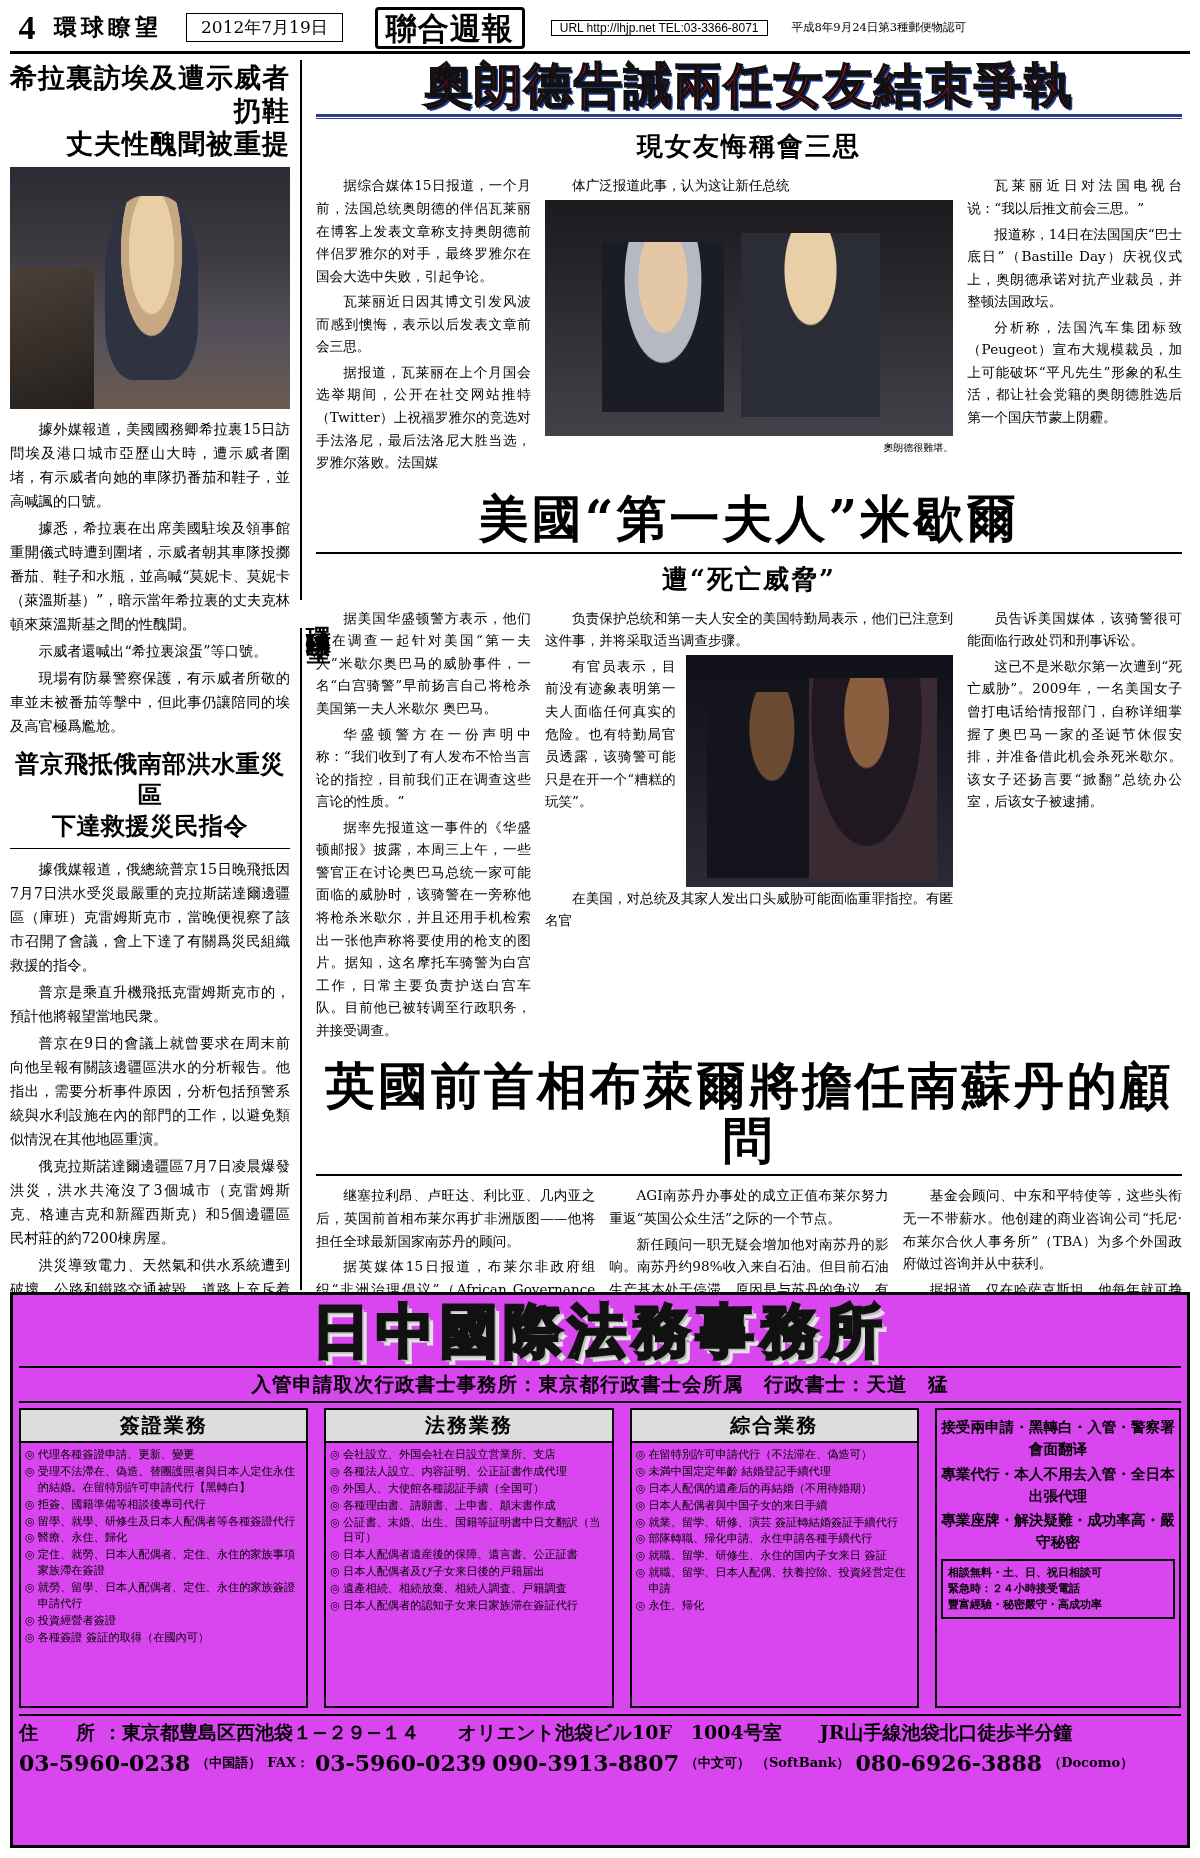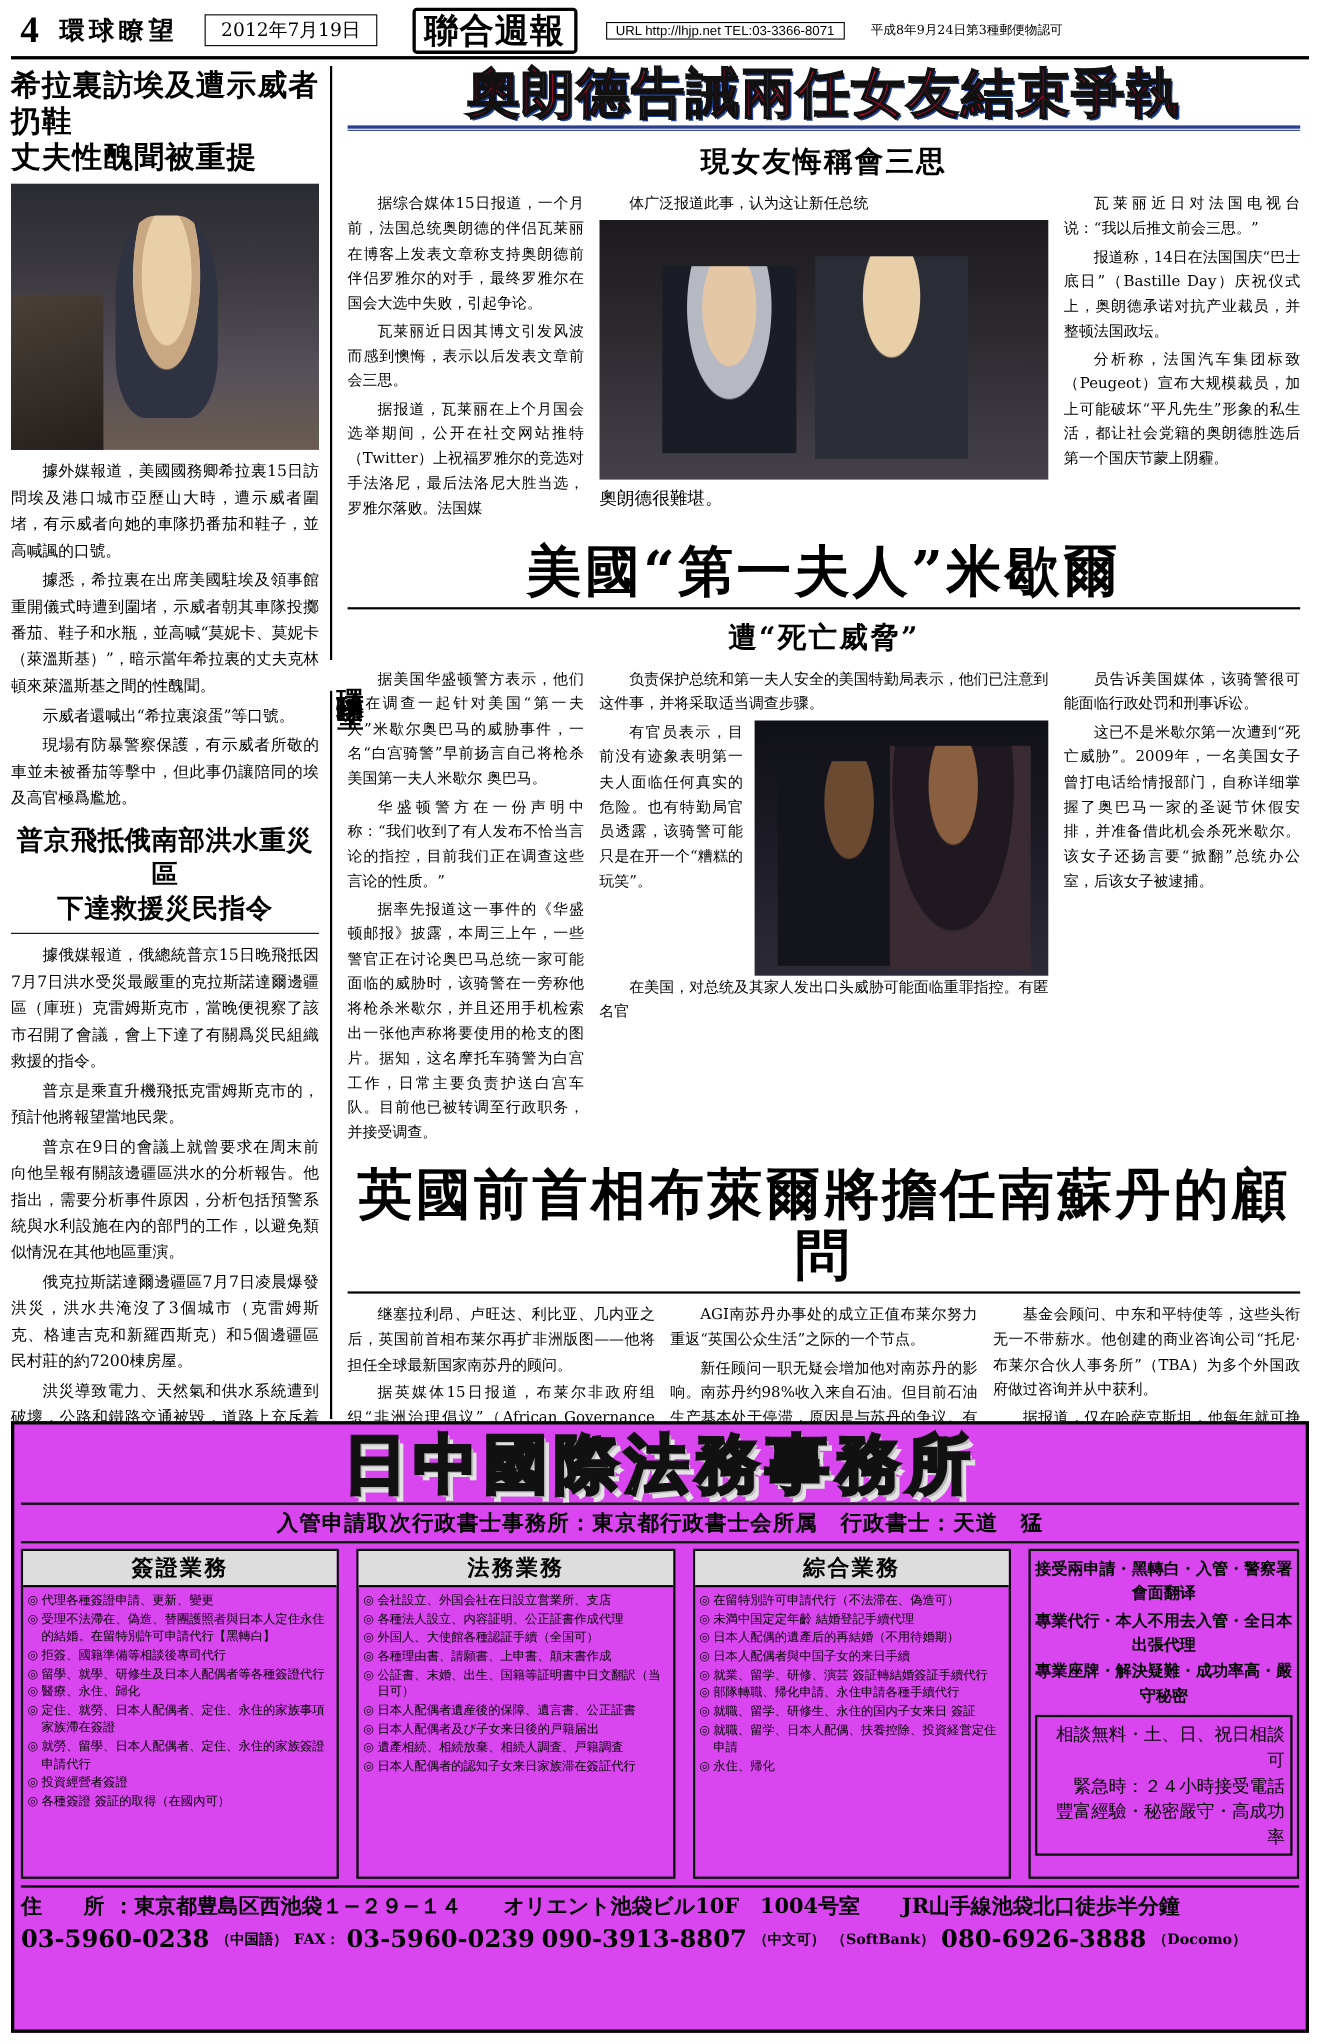--- a/index.html
+++ b/index.html
@@ -44,21 +44,21 @@
     font-size:11.5px; margin-left:14px; font-family:"DejaVu Serif", serif;
   }
 
   
   .body-wrap { display:flex; margin-top:6px; height:1230px; }
   .col-left { width:292px; padding-right:10px; border-right:2px solid #000; }
   .col-right { width:880px; padding-left:14px; }
 
   
   .l-head {
-    text-align:left; font-weight:bold; font-size:27px; line-height:1.22;
+    text-align:right; font-weight:bold; font-size:27px; line-height:1.22;
     letter-spacing:1px; margin:2px 0 6px 0;
   }
   .l-head .l2 { display:block; }
   .rule-thin { border-top:1px solid #000; margin:4px 0 6px 0; }
   .photo {
     width:100%; position:relative; overflow:hidden; background:#555;
   }
   .p-hillary { height:242px; background:
      linear-gradient(180deg,#2b2b33 0%, #3c3a40 35%, #55505a 70%, #6b5c50 100%); }
   .p-hillary::after{
@@ -85,21 +85,21 @@
     text-shadow:2px 2px 0 #1e3fa0;
     line-height:1.05; margin:0 0 2px 0;
     font-family:"DejaVu Serif", serif;
   }
   .dbl-rule { border-top:3px solid #2b3f8f; border-bottom:1px solid #2b3f8f; height:5px; margin:4px 0 10px 0;}
   .sub-center { text-align:center; font-weight:bold; font-size:26px; margin:2px 0 10px 0; letter-spacing:2px;}
   .three { display:flex; gap:14px; }
   .three > div { flex:1; }
   .rtext { font-size:13.6px; line-height:1.66; text-align:justify; }
   .rtext p { margin:0 0 3px 0; text-indent:2em; }
-  .cap { font-size:16px; text-align:left; margin-top:4px;}
+  .cap { font-size:10px; text-align:right; margin-top:4px;}
   .ph-hollande { height:236px; background:linear-gradient(180deg,#1c1a1f 0%,#2d2a30 45%,#45414a 100%); position:relative; overflow:hidden;}
   .ph-hollande::before{content:"";position:absolute;left:14%;top:18%;width:30%;height:72%;
     background:radial-gradient(ellipse at 50% 22%, #e4c7a5 0 28%, #b7b9c2 29% 44%, #1b1d26 45% 100%);}
   .ph-hollande::after{content:"";position:absolute;left:48%;top:14%;width:34%;height:78%;
     background:radial-gradient(ellipse at 50% 20%, #e8cfa8 0 26%, #2a2c36 27% 100%);}
   .ph-obama { height:232px; background:linear-gradient(180deg,#101018 0%,#1d1c26 50%,#2b2a36 100%); position:relative; overflow:hidden;}
   .ph-obama::before{content:"";position:absolute;left:8%;top:16%;width:44%;height:80%;
     background:radial-gradient(ellipse at 55% 20%, #6b4a32 0 24%, #14141c 25% 100%);}
   .ph-obama::after{content:"";position:absolute;left:46%;top:10%;width:48%;height:88%;
     background:radial-gradient(ellipse at 45% 18%, #8a5f40 0 22%, #201820 23% 55%, #3a2b33 56% 100%);}
@@ -136,21 +136,21 @@
   .ad-cols { display:flex; gap:16px; height:300px; }
   .ad-col { flex:1; border:2px solid #000; padding:3px 4px; }
   .ad-col.last { flex:0 0 246px; border:2px solid #000; }
   .ad-col-head {
     text-align:center; font-weight:bold; font-size:20px; letter-spacing:2px;
     background:#ddd; border-bottom:2px solid #000; margin:-3px -4px 4px -4px; padding:2px 0;
   }
   .ad-li { font-size:11.2px; line-height:1.42; display:flex; gap:3px; margin-bottom:1px; }
   .ad-li .bullet { color:#000; }
   .ad-right-line { font-size:14.6px; font-weight:bold; line-height:1.5; margin:3px 0; text-align:center;}
-  .ad-right-box { border:2px solid #000; padding:4px 5px; margin-top:6px; font-size:16px; font-weight:normal; line-height:1.45; text-align:right;}
+  .ad-right-box { border:2px solid #000; padding:4px 5px; margin-top:6px; font-size:11px; font-weight:bold; line-height:1.45; text-align:left;}
   .ad-addr {
     display:flex; align-items:center; gap:8px; font-size:19px; font-weight:bold;
     border-top:2px solid #000; padding-top:4px; margin-top:6px;
   }
   .ad-tel {
     display:flex; align-items:center; gap:6px; font-size:22px; font-weight:bold;
     margin-top:4px;
   }
   .ad-tel .sm { font-size:13px; font-weight:bold; }
 </style>

